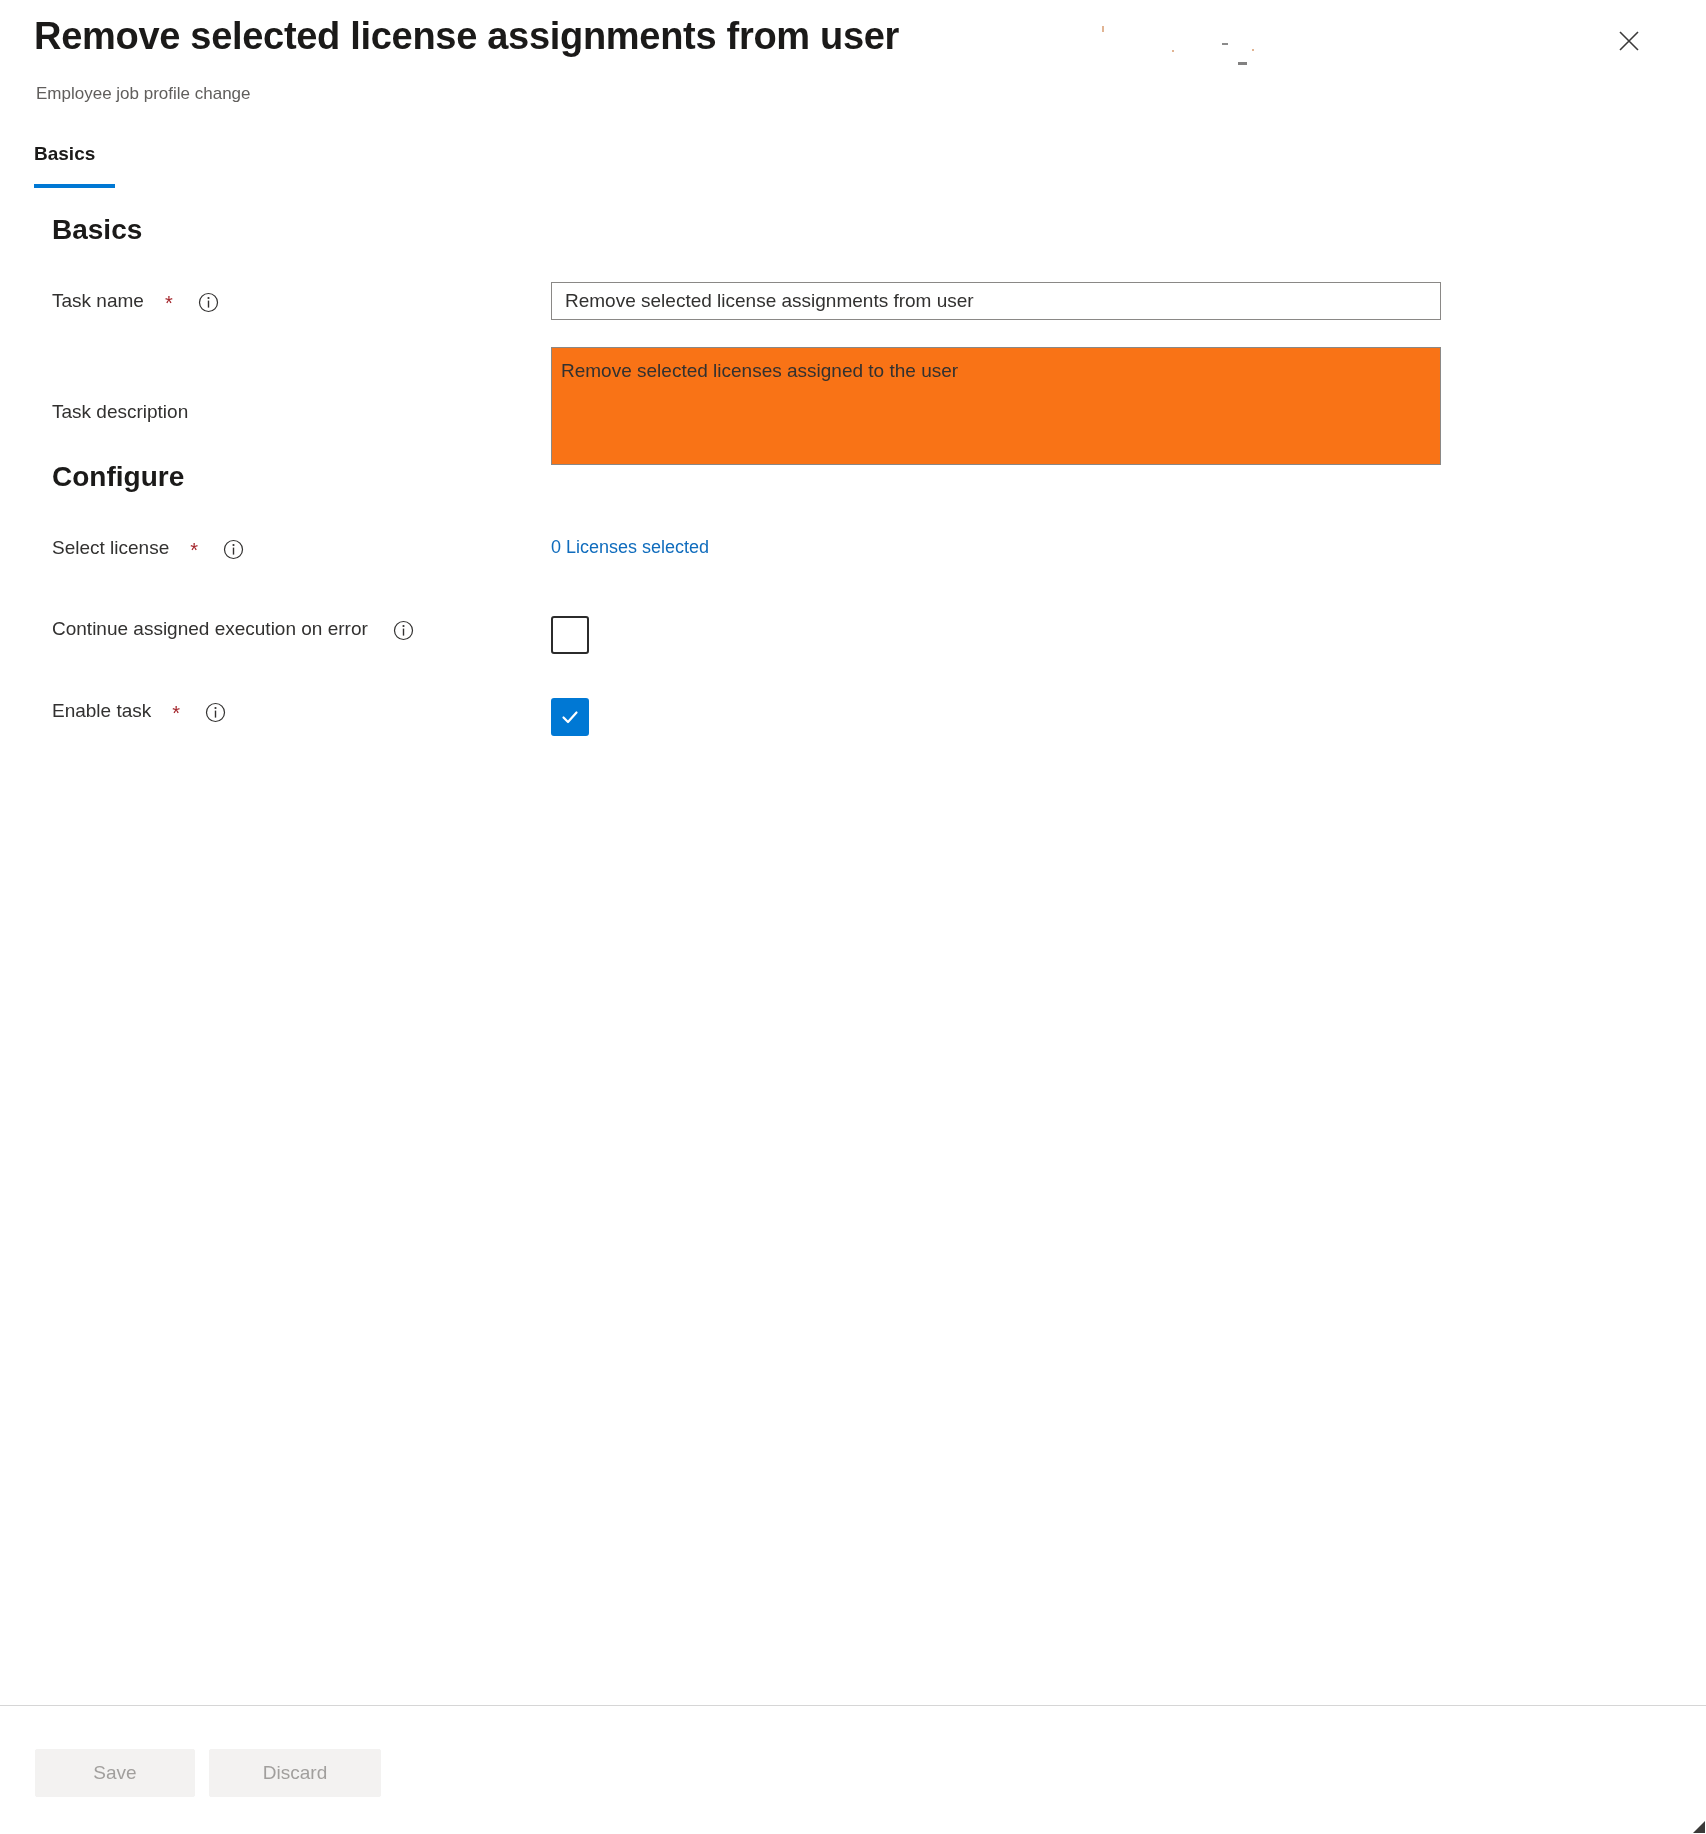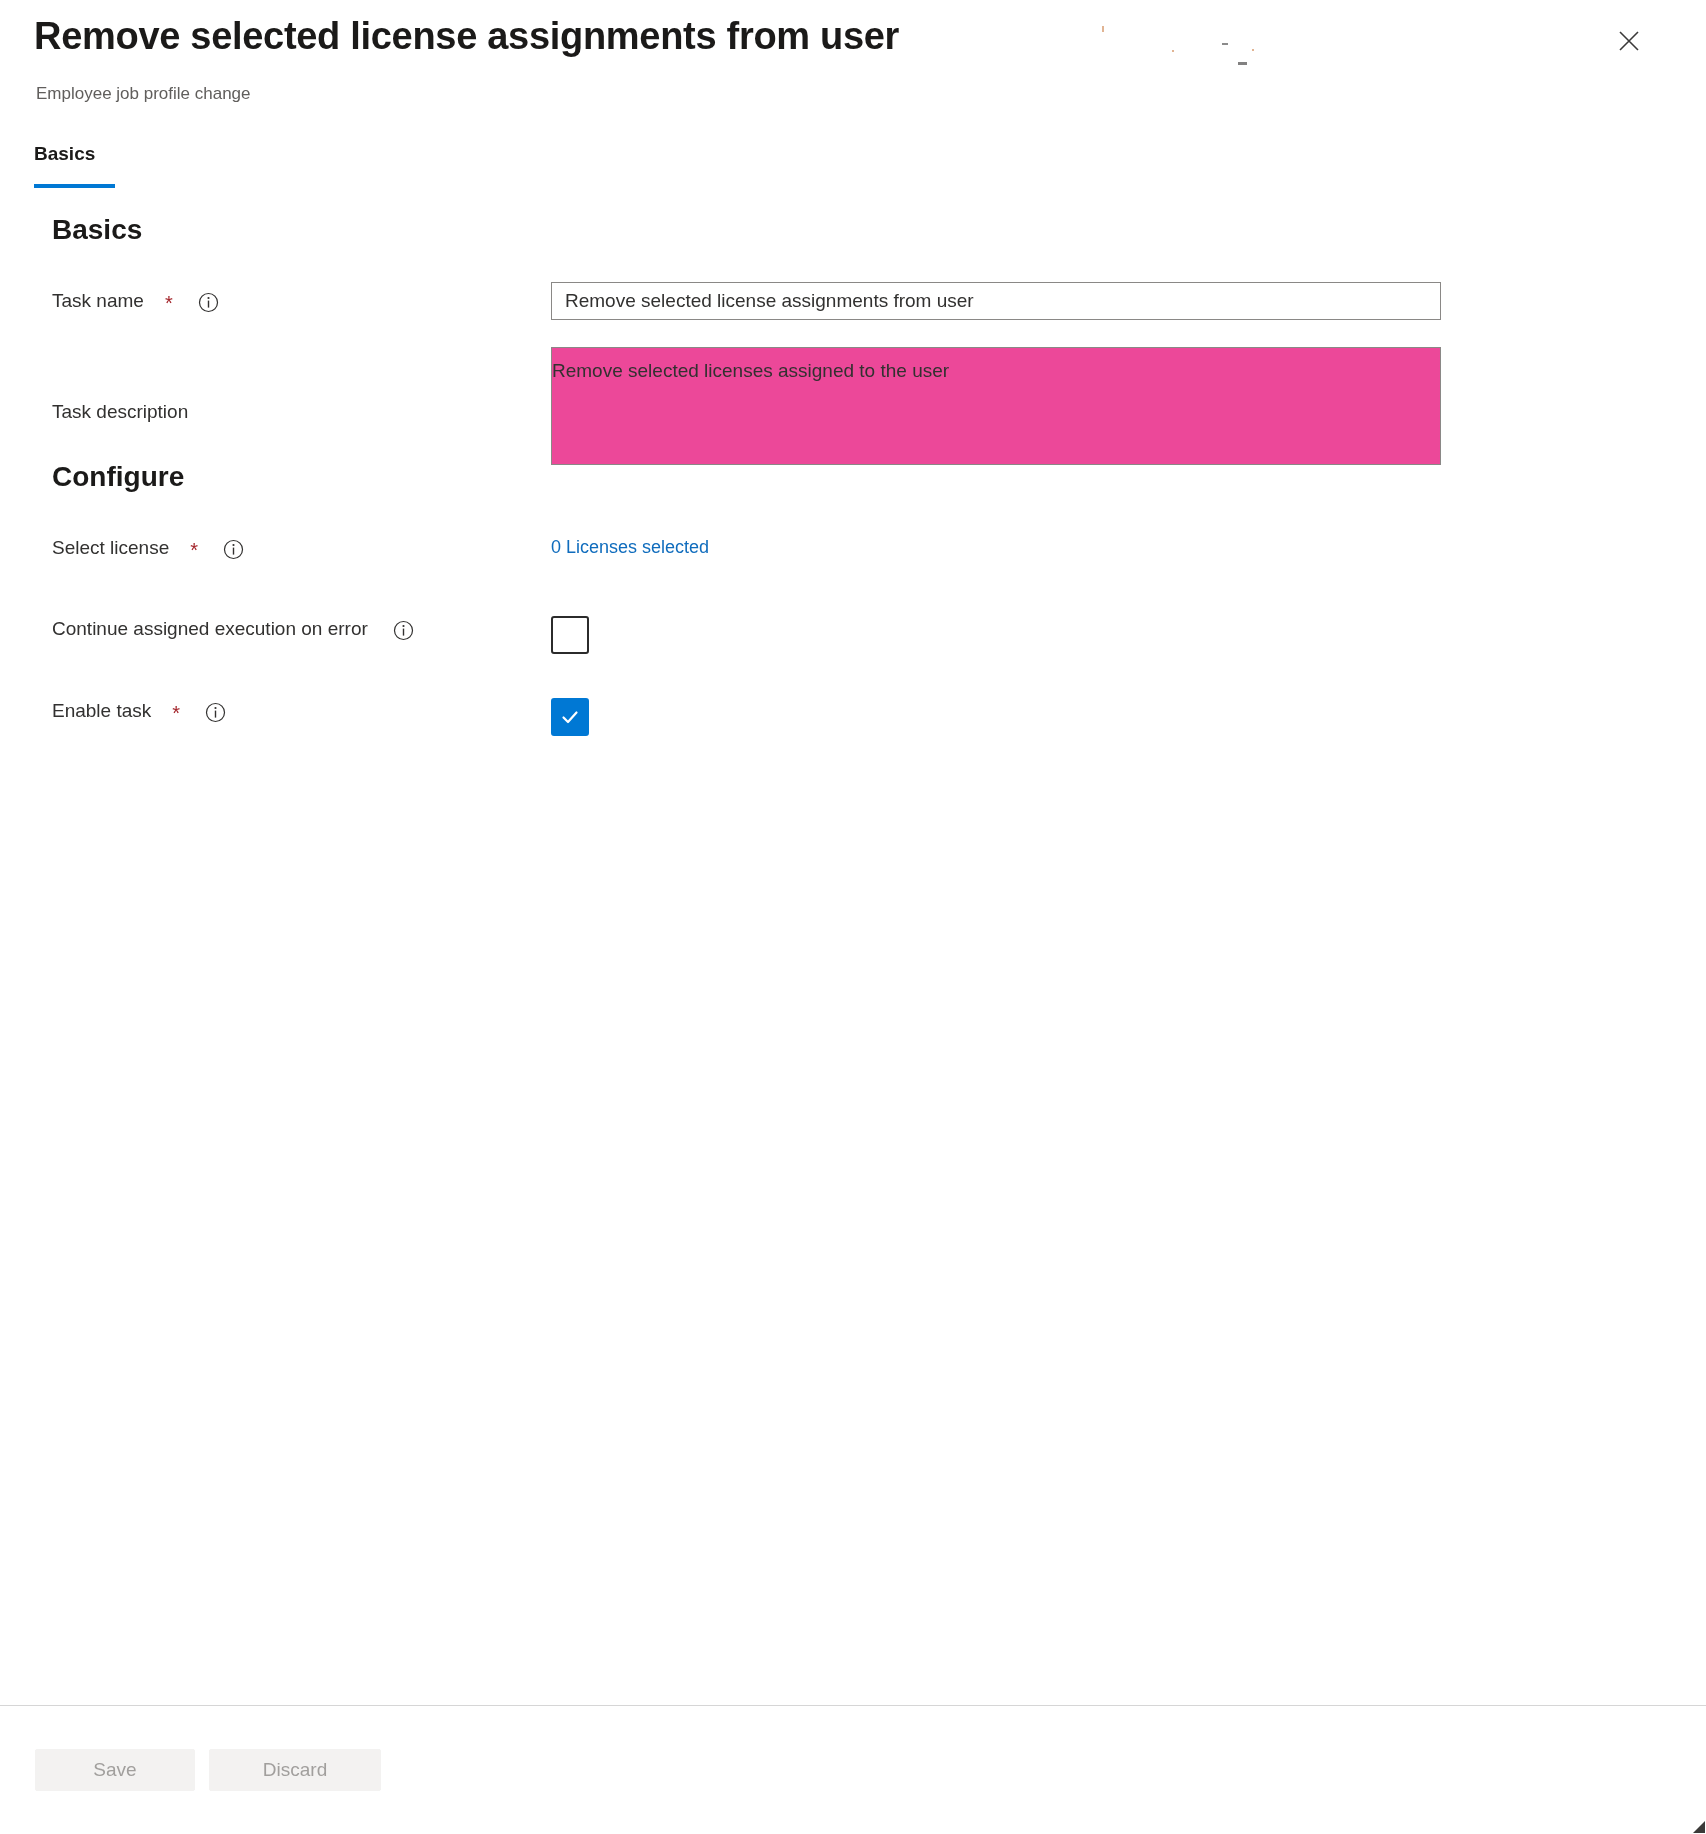--- a/index.html
+++ b/index.html
@@ -150,25 +150,25 @@
     color: #323130;
     padding: 0 13px;
     outline: none;
   }
   .text-area {
     position: absolute;
     left: 551px;
     width: 890px;
     height: 118px;
     border: 1px solid #8a8886;
-    background: #ec4899;
+    background: #f97316;
     font-family: inherit;
     font-size: 19px;
     color: #323130;
-    padding: 11px 0;
+    padding: 11px 9px;
     resize: none;
     outline: none;
     line-height: 1.3;
   }
 
   .link-value {
     position: absolute;
     left: 551px;
     font-size: 18px;
     color: #0f6cbd;
@@ -210,21 +210,21 @@
     position: absolute;
     left: 0;
     top: 1706px;
     width: 1706px;
     height: 128px;
     background: #ffffff;
   }
   .footer-btn {
     position: absolute;
     top: 43px;
-    height: 42px;
+    height: 48px;
     background: #f3f2f1;
     border: 1px solid #f3f2f1;
     border-radius: 2px;
     color: #a19f9d;
     font-family: inherit;
     font-size: 19px;
     cursor: default;
     padding: 0 18px;
   }
   #btn-save  { left: 35px;  width: 160px; }

